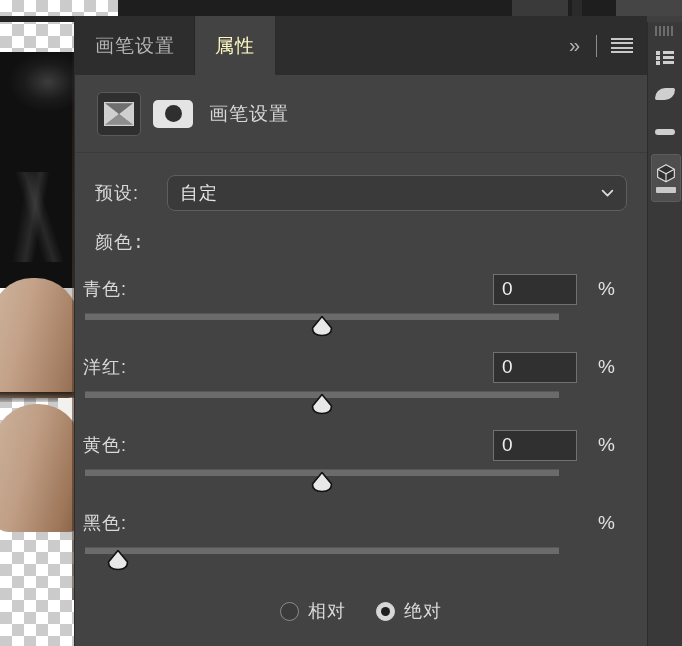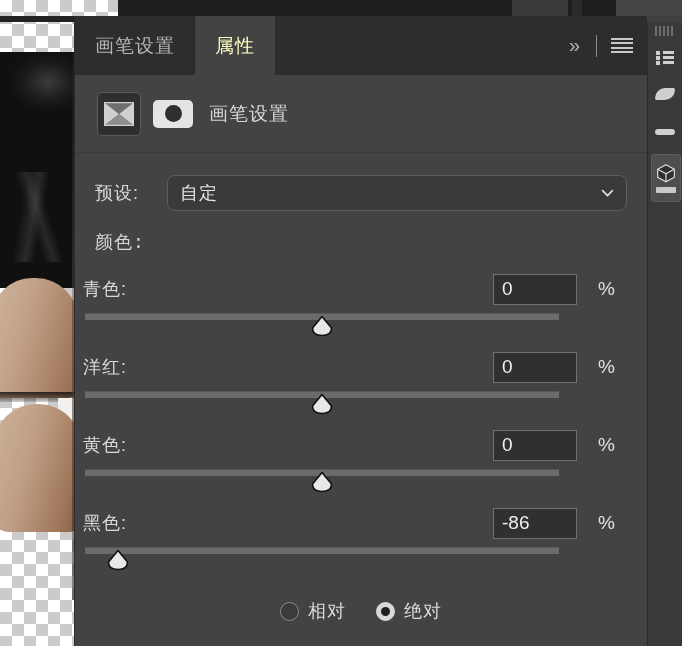--- a/index.html
+++ b/index.html
@@ -591,21 +591,20 @@
             <svg width="24" height="22" viewBox="0 0 24 22" aria-hidden="true">
               <path d="M12 1.5 L21.5 13 Q21.5 20.5 12 20.5 Q2.5 20.5 2.5 13 Z" fill="#e8e8e8" stroke="#111111" stroke-width="1.6" stroke-linejoin="round"></path>
             </svg>
           </span>
         </div>
       </div>
 
       <div class="slider-row r3">
         <div class="sl-top">
           <span class="sl-label">黑色:</span>
-          <span class="sl-input">-86</span>
           <span class="sl-unit">%</span>
         </div>
         <div class="sl-track-wrap">
           <span class="sl-track"></span>
           <span class="sl-thumb" style="left: 35.18px;">
             <svg width="24" height="22" viewBox="0 0 24 22" aria-hidden="true">
               <path d="M12 1.5 L21.5 13 Q21.5 20.5 12 20.5 Q2.5 20.5 2.5 13 Z" fill="#e8e8e8" stroke="#111111" stroke-width="1.6" stroke-linejoin="round"></path>
             </svg>
           </span>
         </div>

